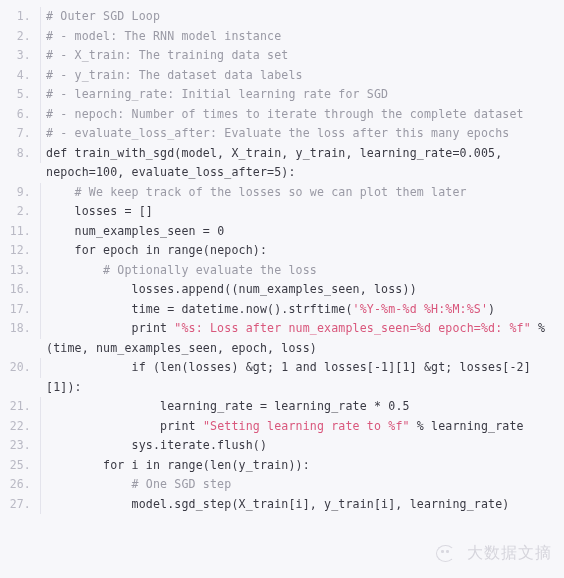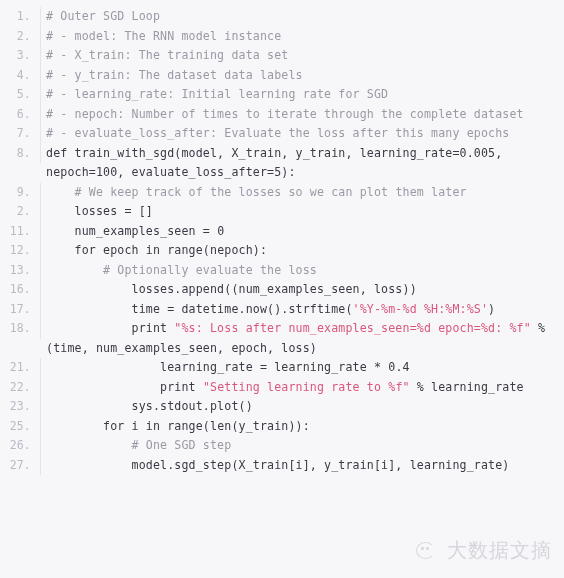--- a/index.html
+++ b/index.html
@@ -84,21 +84,21 @@
     width: 2.6px;
     height: 2.6px;
     background: #b0aebb;
     border-radius: 50%;
     top: 5px;
   }
   #watermark .wm-logo .dot-a { left: 6px; }
   #watermark .wm-logo .dot-b { left: 11px; }
   #watermark .wm-text {
     font-family: "DejaVu Sans", "Liberation Sans", sans-serif;
-    font-size: 20px;
+    font-size: 16px;
     color: #a9a7b4;
     letter-spacing: 1px;
     white-space: nowrap;
   }
 </style>
 </head>
 <body>
 
 <div id="code-block">
   <div class="code-rows">
@@ -160,30 +160,34 @@
       </div>
       <div class="row">
         <div class="gutter">17.</div>
         <div class="code"><span>            time = datetime.now().strftime(</span><span class="str">'%Y-%m-%d %H:%M:%S'</span><span>)</span></div>
       </div>
       <div class="row">
         <div class="gutter">18.</div>
         <div class="code"><span>            print </span><span class="str">"%s: Loss after num_examples_seen=%d epoch=%d: %f"</span><span> % (time, num_examples_seen, epoch, loss)</span></div>
       </div>
       <div class="row">
+        <div class="gutter">20.</div>
+        <div class="code"><span>            if (len(losses) &amp;gt; 1 and losses[-1][1] &amp;gt; losses[-2][1]):</span></div>
+      </div>
+      <div class="row">
         <div class="gutter">21.</div>
-        <div class="code"><span>                learning_rate = learning_rate * 0.4</span></div>
+        <div class="code"><span>                learning_rate = learning_rate * 0.5</span></div>
       </div>
       <div class="row">
         <div class="gutter">22.</div>
         <div class="code"><span>                print </span><span class="str">"Setting learning rate to %f"</span><span> % learning_rate</span></div>
       </div>
       <div class="row">
         <div class="gutter">23.</div>
-        <div class="code"><span>            sys.stdout.plot()</span></div>
+        <div class="code"><span>            sys.iterate.flush()</span></div>
       </div>
       <div class="row">
         <div class="gutter">25.</div>
         <div class="code"><span>        for i in range(len(y_train)):</span></div>
       </div>
       <div class="row">
         <div class="gutter">26.</div>
         <div class="code"><span class="cmt">            # One SGD step</span></div>
       </div>
       <div class="row">

